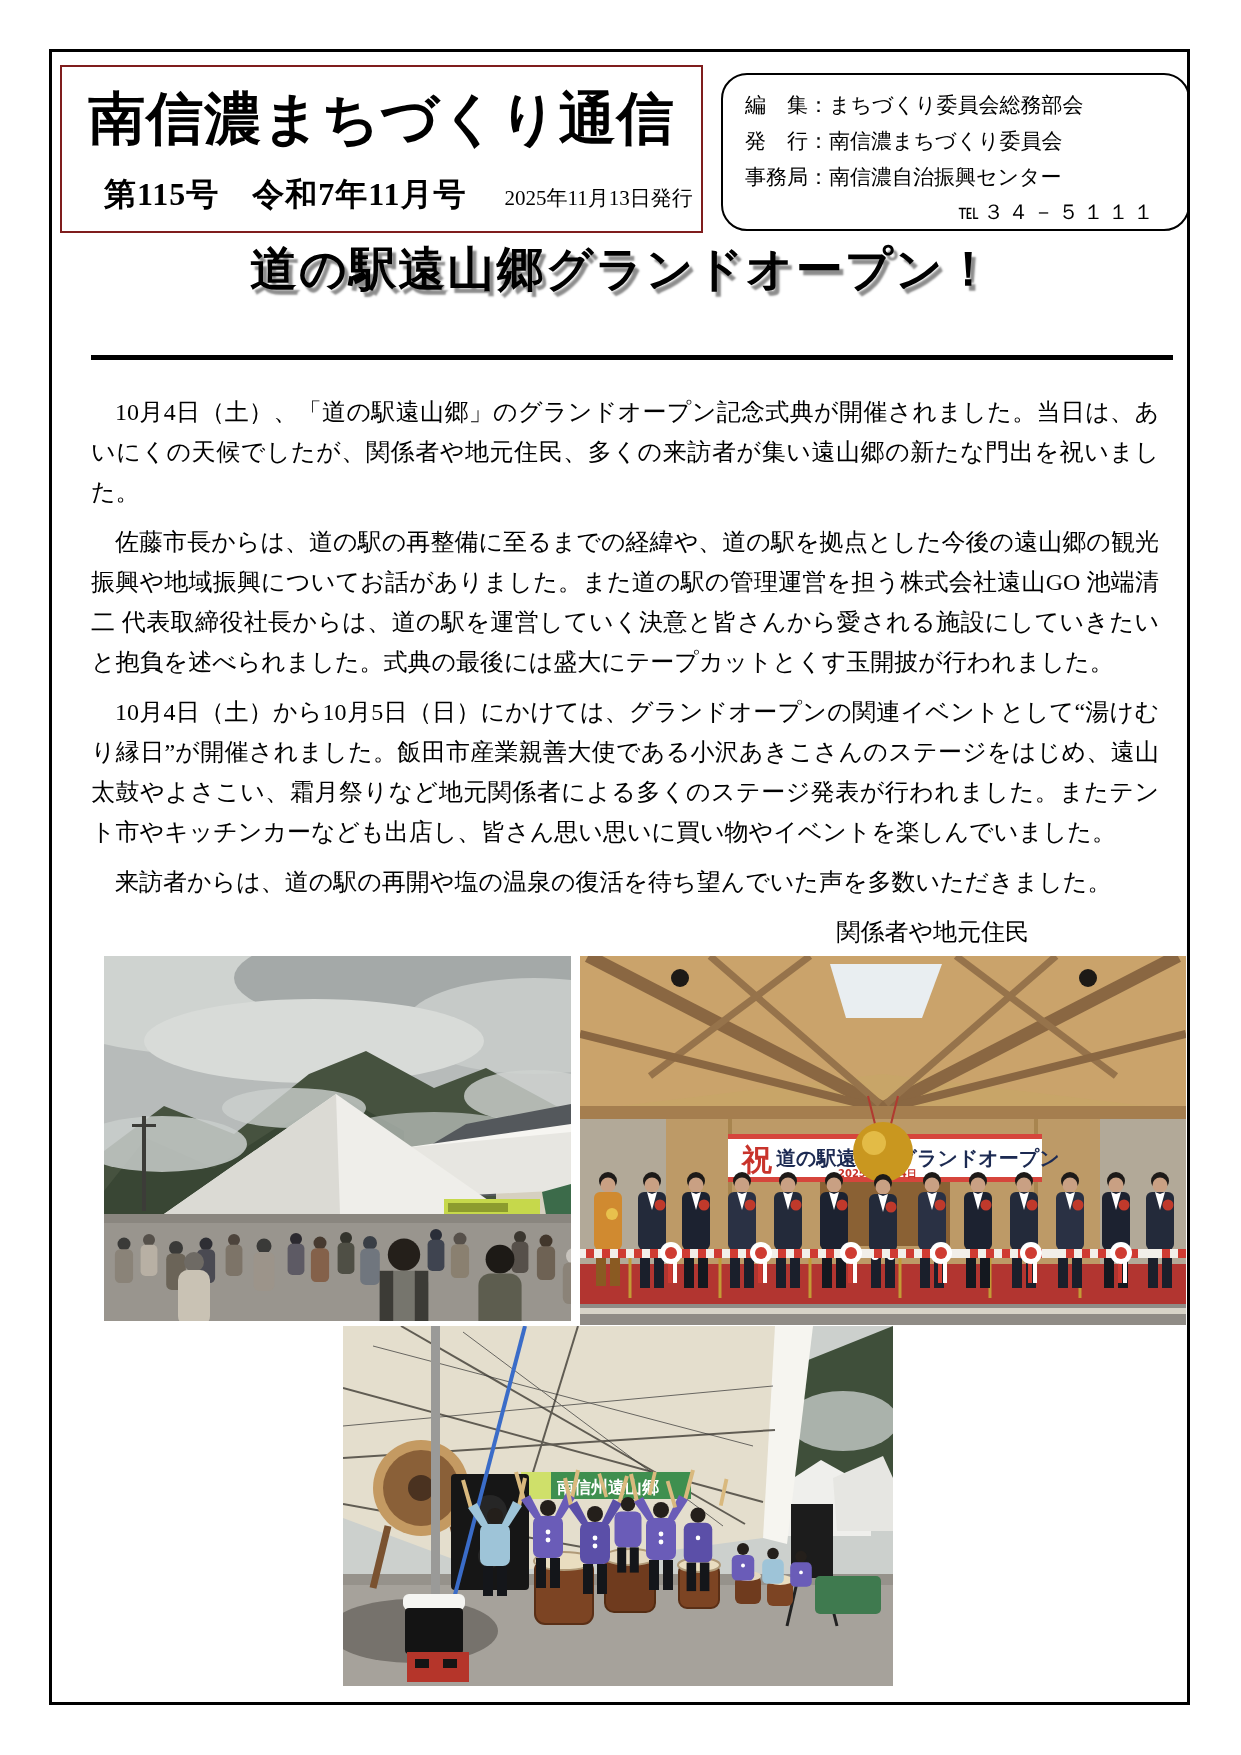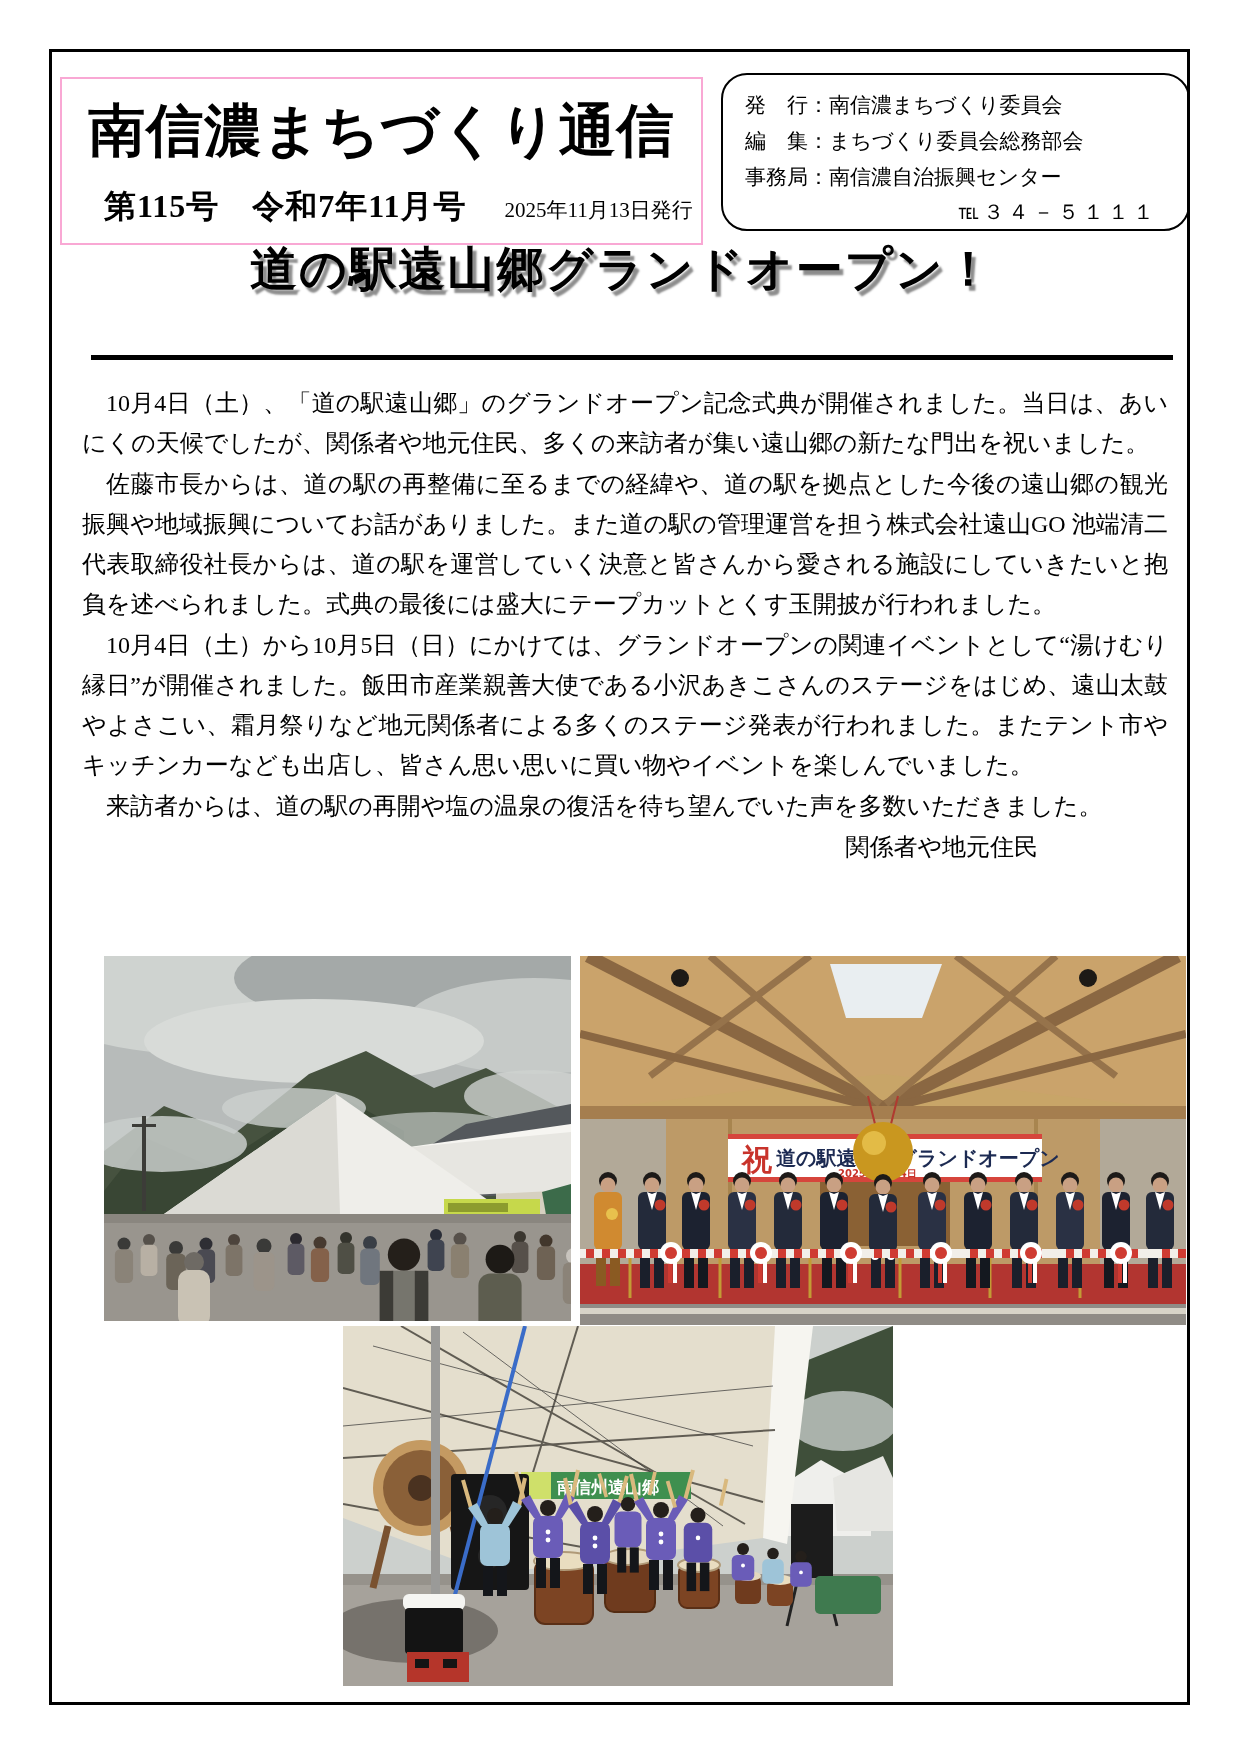--- a/index.html
+++ b/index.html
@@ -1,43 +1,43 @@
 <!DOCTYPE html>
 <html lang="ja"><head>
 <meta charset="utf-8">
 <style>
   html,body{margin:0;padding:0;background:#ffffff;}
   .page{position:relative;width:1241px;height:1755px;background:#fff;overflow:hidden;
         font-family:"Liberation Serif","DejaVu Serif",serif;color:#000;}
   .frame{position:absolute;left:49px;top:49px;width:1141px;height:1656px;
          border:3px solid #000;box-sizing:border-box;}
   
-  .masthead-box{position:absolute;left:8px;top:25px;width:643px;height:168px;
-                border:2px solid #f9a8d4;box-sizing:border-box;}
+  .masthead-box{position:absolute;left:8px;top:13px;width:643px;height:168px;
+                border:2px solid #7f1d1d;box-sizing:border-box;}
   .masthead-title{margin:0;padding-top:14px;text-align:center;font-size:57px;font-weight:700;
                   letter-spacing:1px;white-space:nowrap;}
   .issue-line{position:absolute;left:0;bottom:14px;width:100%;white-space:nowrap;}
   .issue-no{font-size:32px;font-weight:600;margin-left:42px;letter-spacing:1px;}
   .pub-date{font-size:21px;margin-left:34px;text-align:right;}
   
   .publisher-box{position:absolute;left:669px;top:21px;width:469px;height:158px;
                  border:2px solid #000;border-radius:26px;box-sizing:border-box;
                  padding:12px 0 0 22px;font-size:21px;line-height:36px;
                  font-family:"Liberation Serif","DejaVu Serif",serif;}
   .publisher-box .tel{text-align:right;padding-right:30px;letter-spacing:4px;line-height:34px;}
   
   .headline{position:absolute;left:30px;top:186px;width:1080px;margin:0;text-align:center;
             font-family:"DejaVu Sans","Liberation Sans",sans-serif;
             font-size:47px;font-weight:900;letter-spacing:2px;white-space:nowrap;
             text-shadow:4px 5px 2px rgba(0,0,0,0.45);}
   .headline-rule{position:absolute;left:39px;top:303px;width:1082px;height:5px;background:#000;}
   
   .article{position:absolute;left:29px;top:330px;width:1088px;font-size:24px;line-height:40px;
            text-align:justify;}
-  .article p{margin:1px;text-indent:1em;}
+  .article p{margin:10px;text-indent:1em;}
   .article .byline{text-indent:0;text-align:right;padding-right:130px;margin-top:0;}
   
   .photo{position:absolute;overflow:hidden;}
   .photo svg{display:block;width:100%;height:100%;}
   .photo1{left:52px;top:904px;width:467px;height:365px;}
   .photo2{left:528px;top:904px;width:606px;height:369px;}
   .photo3{left:291px;top:1274px;width:550px;height:360px;}
   .svg-label{font-family:"DejaVu Sans","Liberation Sans",sans-serif;font-weight:bold;}
 </style>
 </head>
@@ -48,22 +48,22 @@
 
     <div class="masthead-box">
       <h1 class="masthead-title">南信濃まちづくり通信</h1>
       <div class="issue-line">
         <span class="issue-no">第115号　令和7年11月号</span>
         <span class="pub-date">2025年11月13日発行</span>
       </div>
     </div>
 
     <div class="publisher-box">
+      <div>編　集：まちづくり委員会総務部会</div>
       <div>発　行：南信濃まちづくり委員会</div>
-      <div>編　集：まちづくり委員会総務部会</div>
       <div>事務局：南信濃自治振興センター</div>
       <div class="tel">℡３４－５１１１</div>
     </div>
 
     <h2 class="headline">道の駅遠山郷グランドオープン！</h2>
     <div class="headline-rule"></div>
 
     <div class="article">
       <p>10月4日（土）、「道の駅遠山郷」のグランドオープン記念式典が開催されました。当日は、あいにくの天候でしたが、関係者や地元住民、多くの来訪者が集い遠山郷の新たな門出を祝いました。</p>
       <p>佐藤市長からは、道の駅の再整備に至るまでの経緯や、道の駅を拠点とした今後の遠山郷の観光振興や地域振興についてお話がありました。また道の駅の管理運営を担う株式会社遠山GO 池端清二 代表取締役社長からは、道の駅を運営していく決意と皆さんから愛される施設にしていきたいと抱負を述べられました。式典の最後には盛大にテープカットとくす玉開披が行われました。</p>

